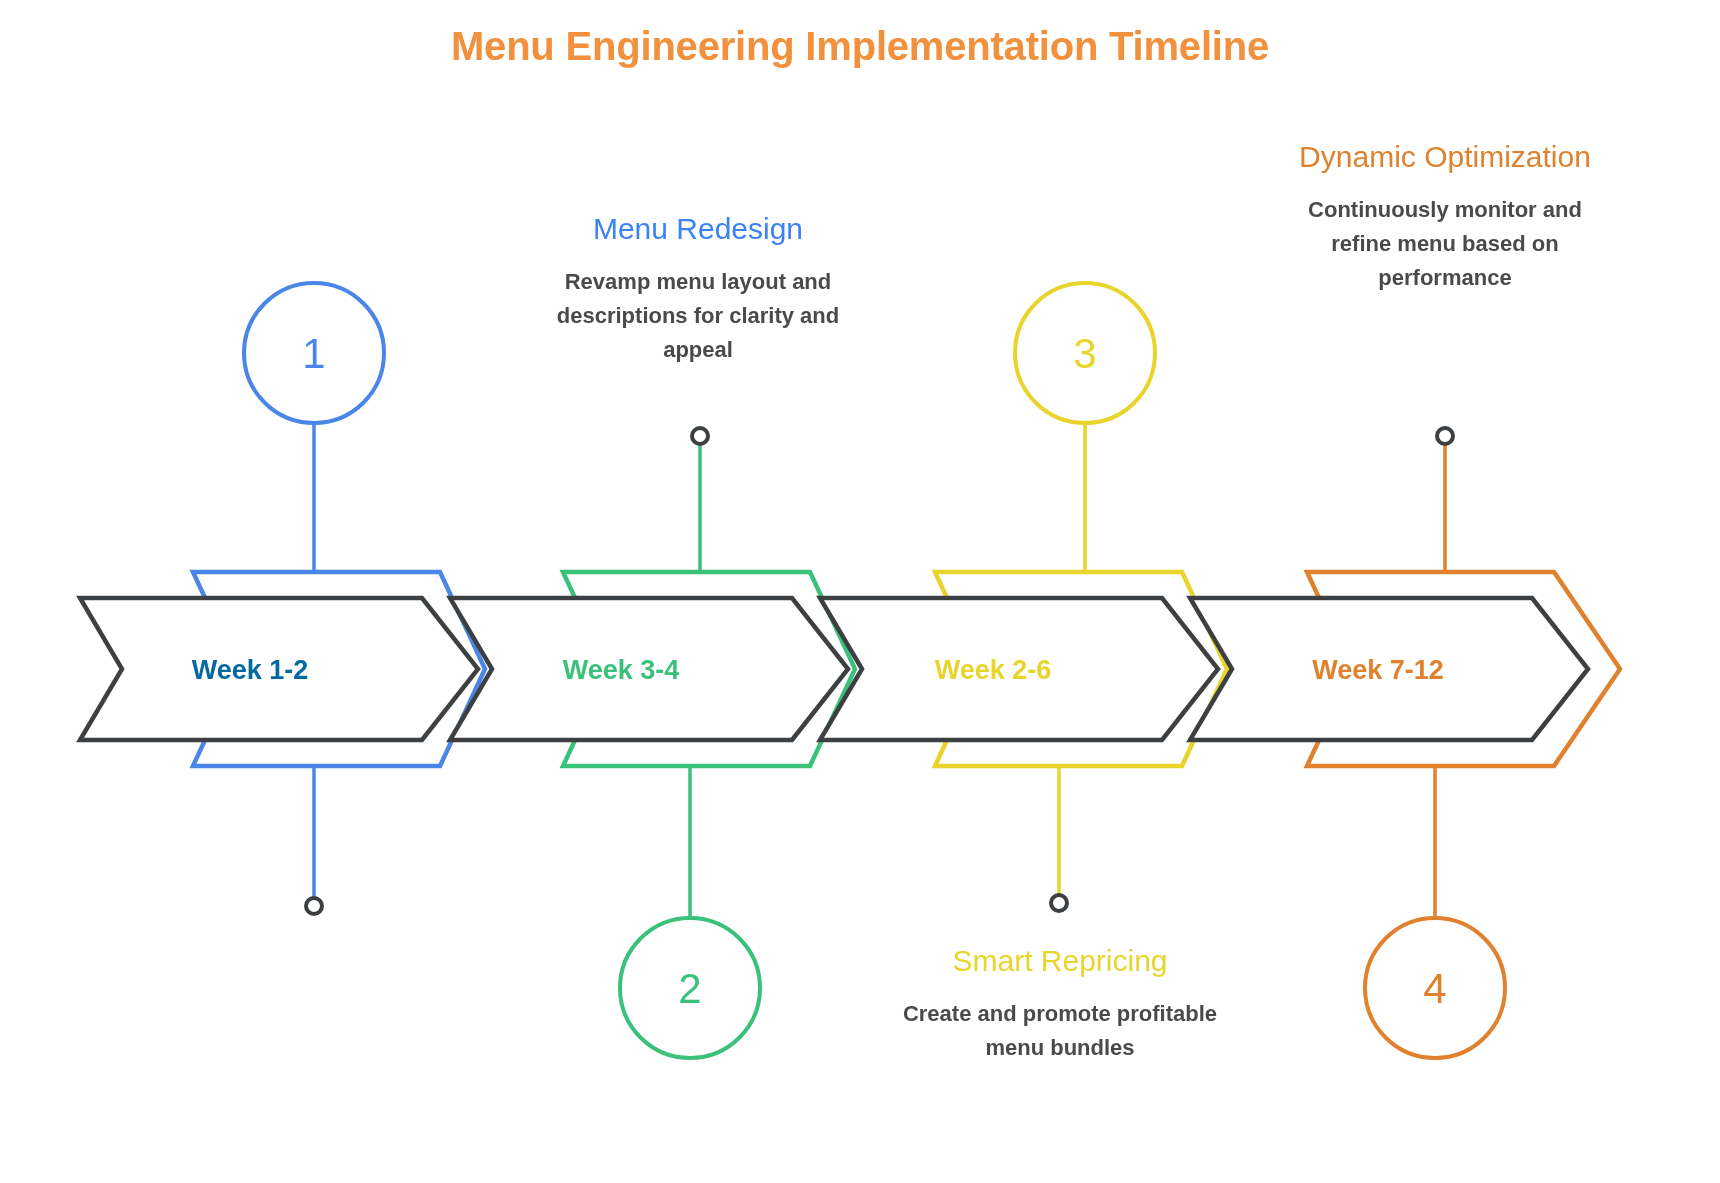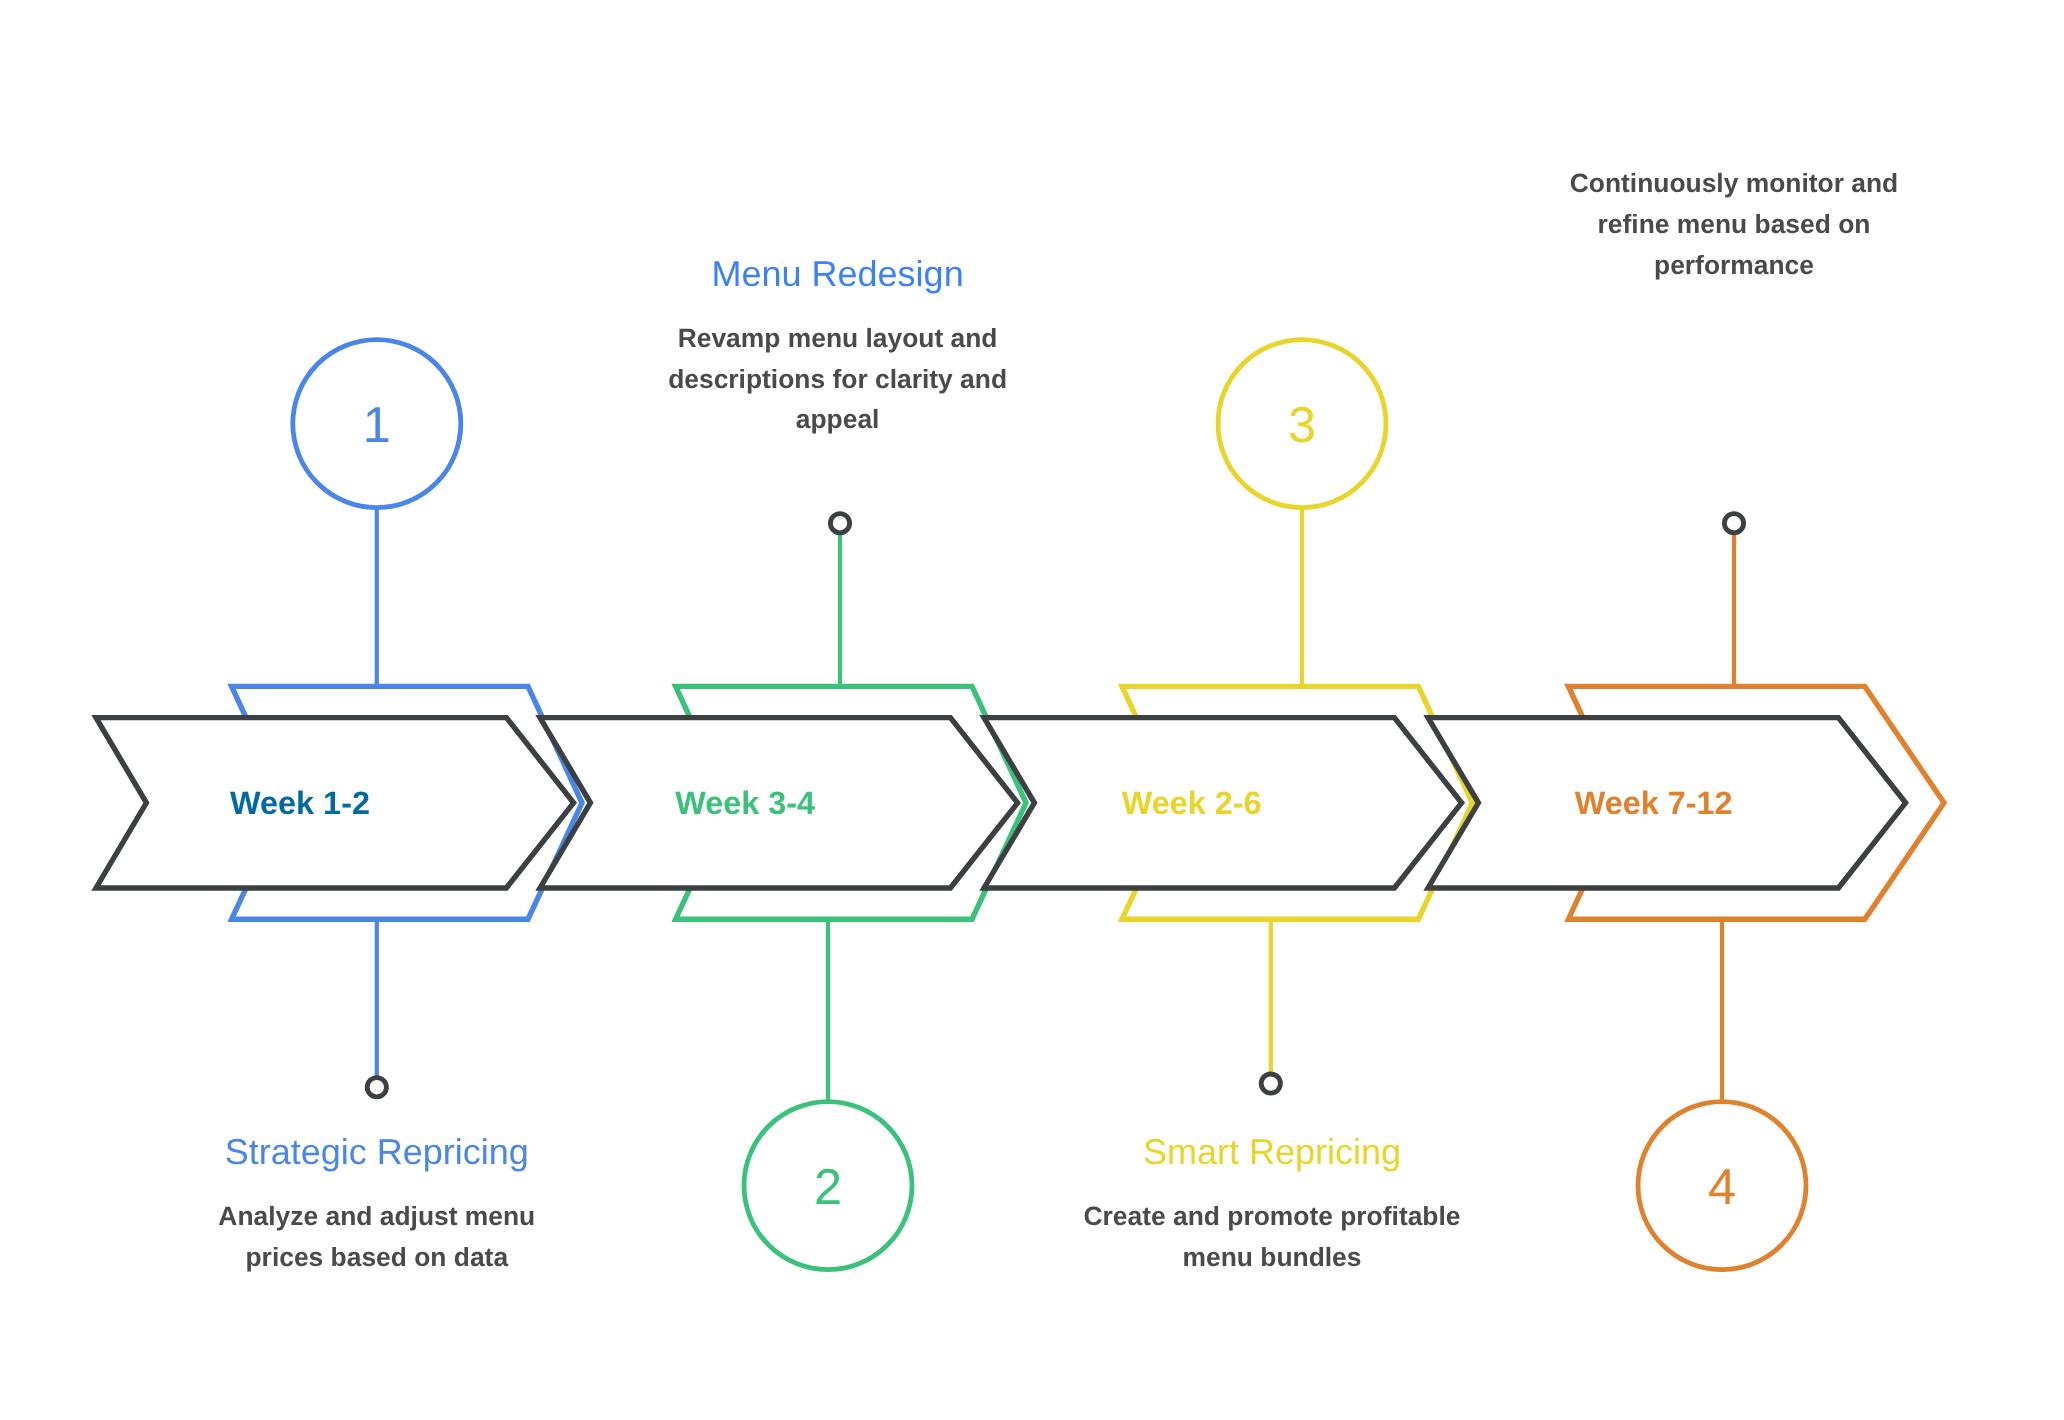--- a/index.html
+++ b/index.html
@@ -82,20 +82,21 @@
     font-weight: bold;
     transform: translate(-50%, -50%);
     white-space: nowrap;
   }
 </style>
 </head>
 <body>
 
 <div id="stage">
 
+  <div id="title">Menu Engineering Implementation Timeline</div>
 
   <svg id="diagram" viewBox="0 0 1720 1183">
 
     <path d="M 193 572 L 440 572 L 485 669 L 440 766 L 193 766 L 238 669 Z" fill="none" stroke="#4a86e8" stroke-width="4.5" stroke-linejoin="miter"></path>
 
     <path d="M 563 572 L 810 572 L 855 669 L 810 766 L 563 766 L 608 669 Z" fill="none" stroke="#3ac17a" stroke-width="4.5" stroke-linejoin="miter"></path>
 
     <path d="M 935 572 L 1182 572 L 1227 669 L 1182 766 L 935 766 L 980 669 Z" fill="none" stroke="#e8d42a" stroke-width="4.5" stroke-linejoin="miter"></path>
 
     <path d="M 1307 572 L 1554 572 L 1620 669 L 1554 766 L 1307 766 L 1352 669 Z" fill="none" stroke="#e0812e" stroke-width="4.5" stroke-linejoin="miter"></path>
@@ -130,32 +131,29 @@
   <div class="num" style="left:314px; top:354px; color:#4a86e8;">1</div>
   <div class="num" style="left:690px; top:989px; color:#3ac17a;">2</div>
   <div class="num" style="left:1085px; top:354px; color:#e8d42a;">3</div>
   <div class="num" style="left:1435px; top:989px; color:#e0812e;">4</div>
 
   <div class="weeklabel" style="left:250px; top:670px; color:#0369a1;">Week 1-2</div>
   <div class="weeklabel" style="left:621px; top:670px; color:#3ac17a;">Week 3-4</div>
   <div class="weeklabel" style="left:993px; top:670px; color:#e8d42a;">Week 2-6</div>
   <div class="weeklabel" style="left:1378px; top:670px; color:#e0812e;">Week 7-12</div>
 
-  <div class="block" style="left:158px; top:940px; width:312px;">
-    <div class="heading" style="color:#4a86e8;">Strategic Repricing</div>
-    <div class="body">Analyze and adjust menu prices based on data</div>
-  </div>
 
   <div class="block" style="left:538px; top:208px; width:320px;">
     <div class="heading" style="color:#3b82f6;">Menu Redesign</div>
     <div class="body">Revamp menu layout and descriptions for clarity and appeal</div>
   </div>
 
   <div class="block" style="left:902px; top:940px; width:316px;">
     <div class="heading" style="color:#e8d42a;">Smart Repricing</div>
     <div class="body">Create and promote profitable menu bundles</div>
   </div>
 
   <div class="block" style="left:1285px; top:136px; width:320px;">
+    <div class="heading" style="color:#e0812e;">Dynamic Optimization</div>
     <div class="body">Continuously monitor and refine menu based on performance</div>
   </div>
 
 </div>
 
 </body></html>

